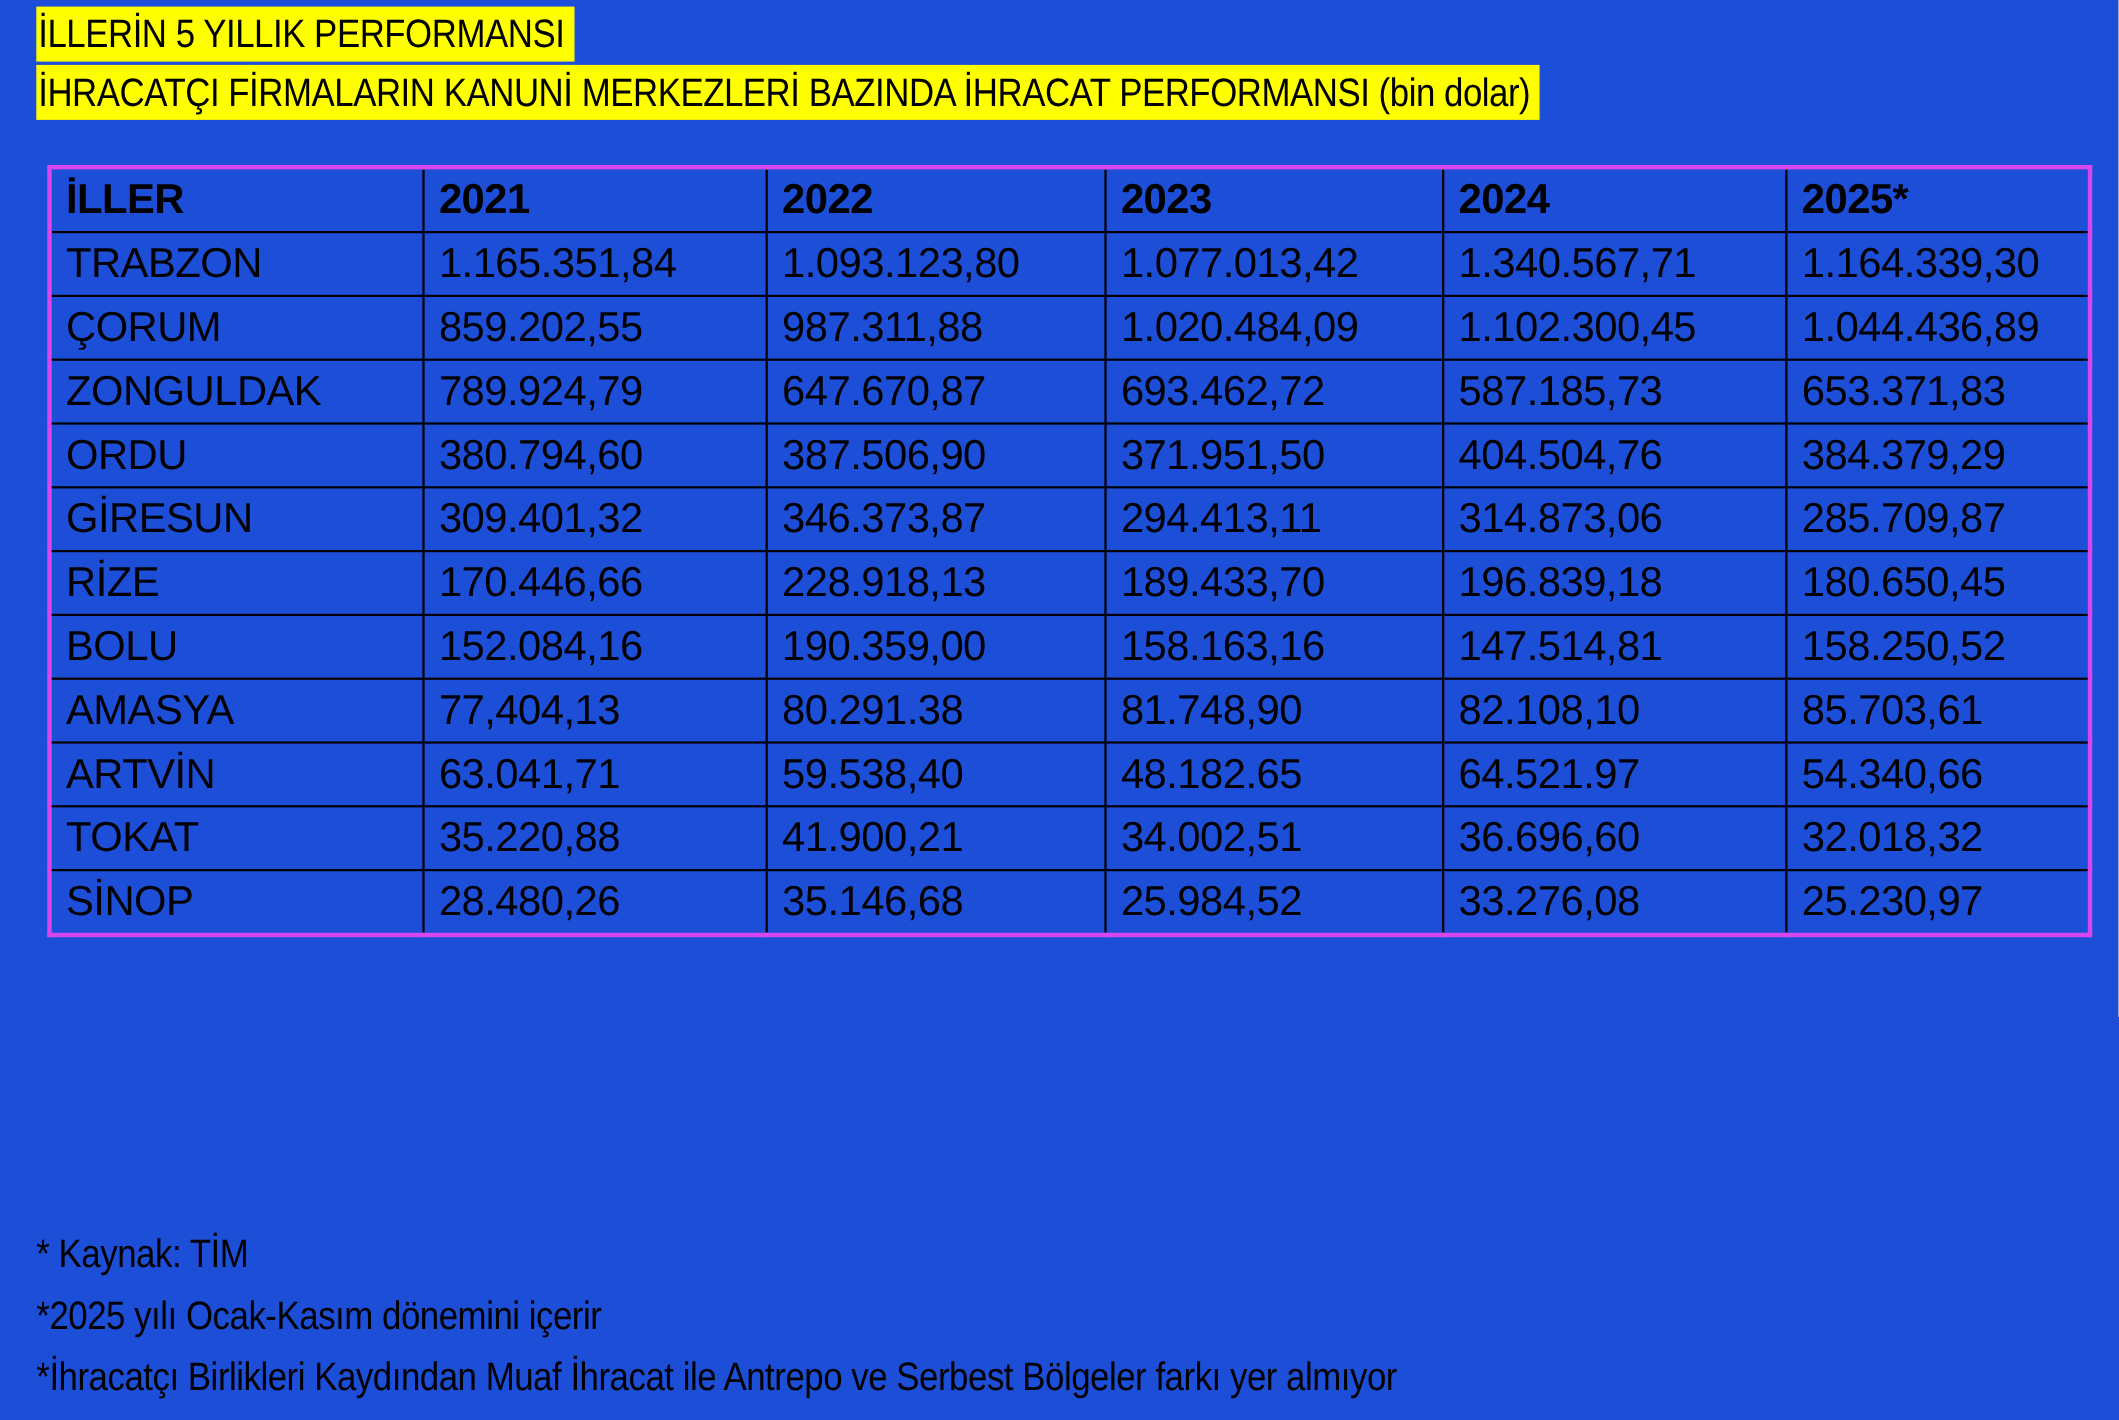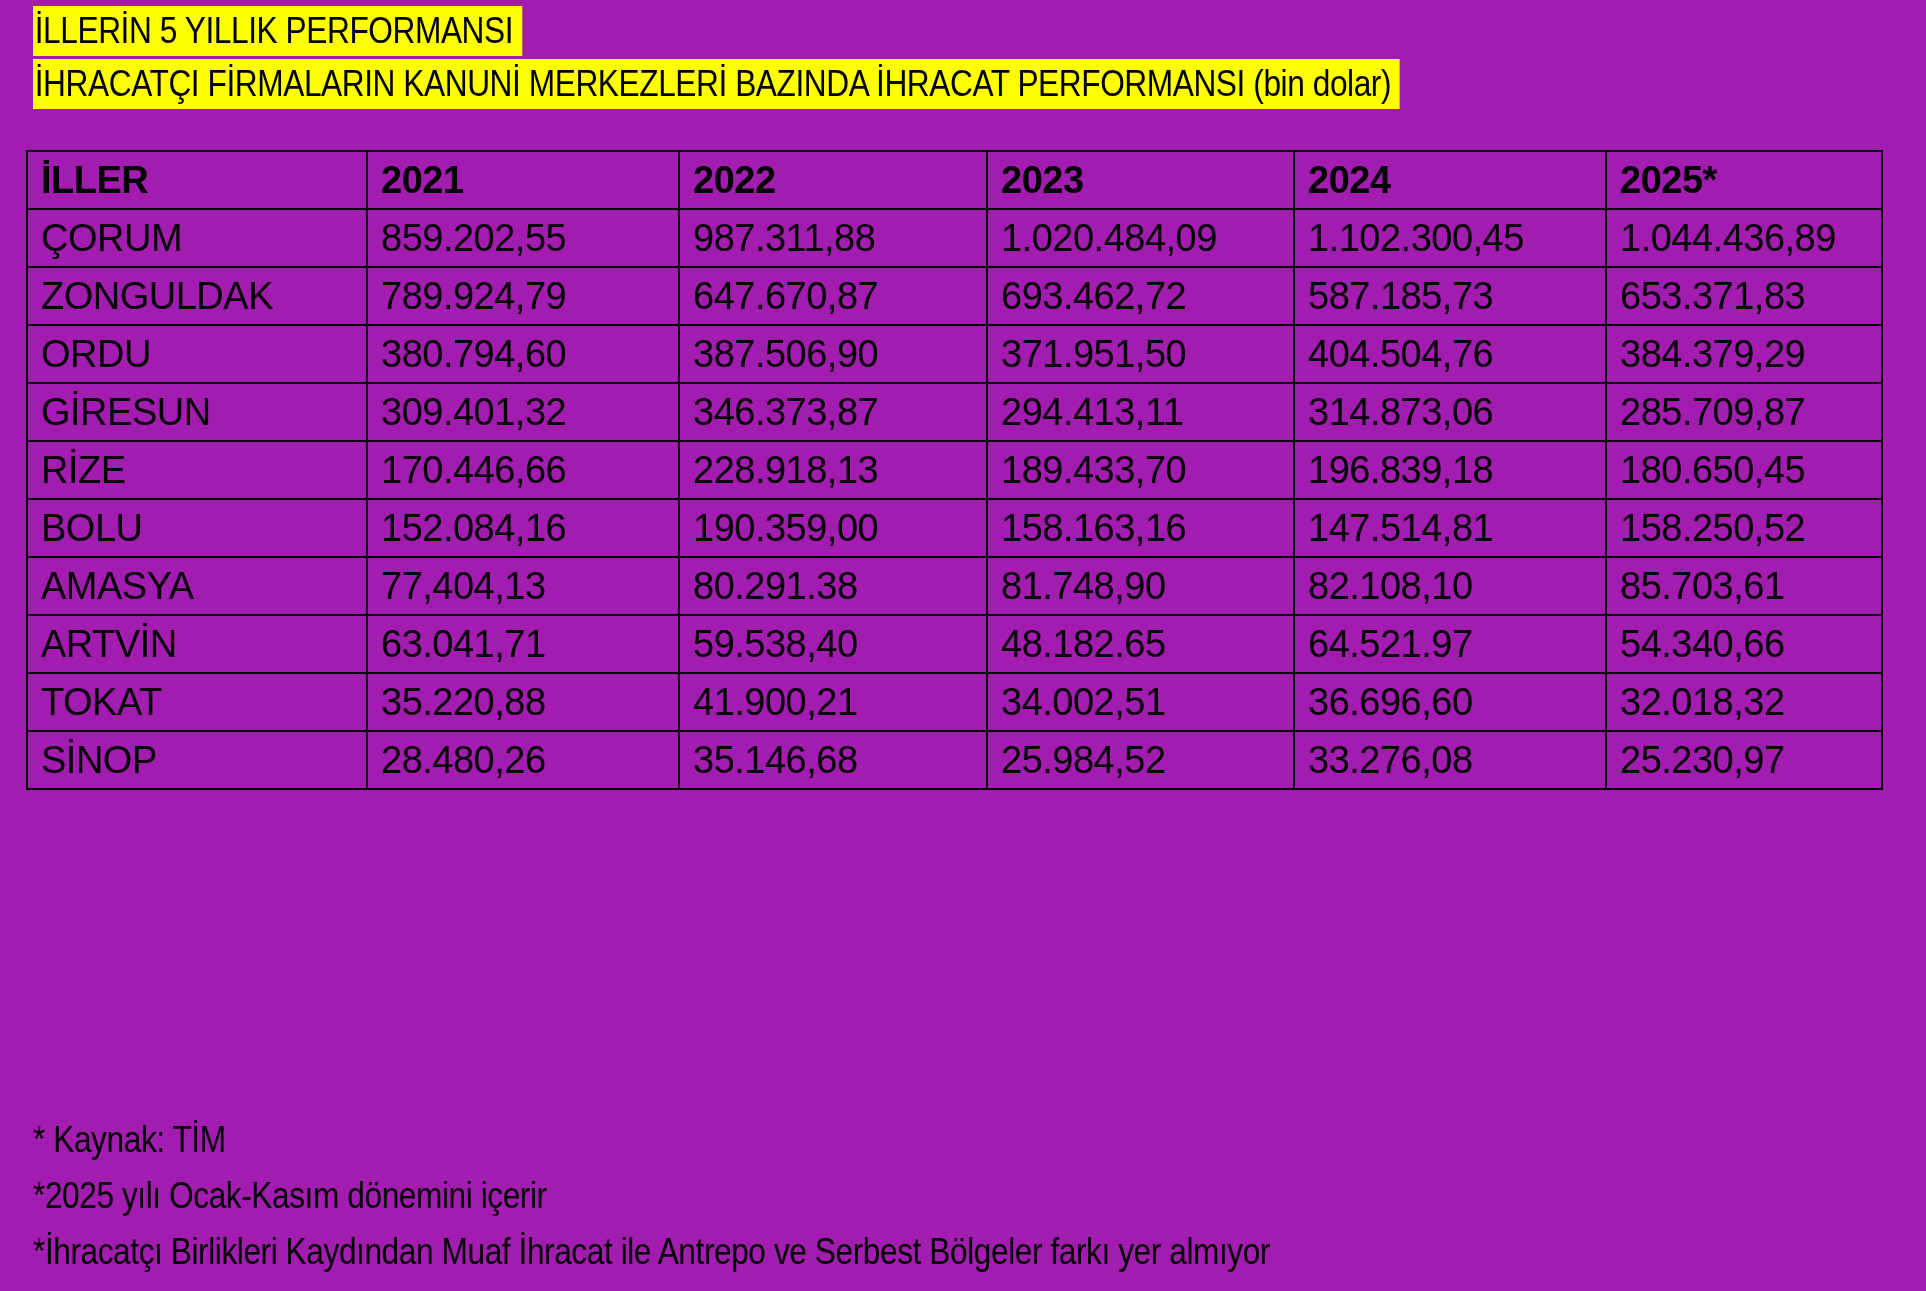--- a/index.html
+++ b/index.html
@@ -6,21 +6,21 @@
     margin: 0;
     padding: 0;
     background: #ffffff;
     color: #000000;
     font-family: "Liberation Sans", sans-serif;
   }
   .slide {
     position: relative;
     width: 1926px;
     height: 1291px;
-    background: #a21caf;
+    background: #1d4ed8;
     overflow: hidden;
   }
   .title-block {
     position: absolute;
     left: 33px;
     top: 6px;
     transform: scaleX(0.88);
     transform-origin: left top;
     letter-spacing: -0.5px;
     white-space: nowrap;
@@ -30,26 +30,26 @@
   }
   .title-line span {
     display: inline-block;
     background: #ffff00;
     font-size: 36px;
     line-height: 49px;
     padding: 0 10px 1px 2px;
   }
   table.perf-table {
     position: absolute;
-    left: 26px;
+    left: 43px;
     top: 150px;
     width: 1855px;
     border-collapse: collapse;
     table-layout: fixed;
-    border: 2px solid #d946ef;
+    border: 4px solid #d946ef;
   }
   .perf-table th, .perf-table td {
     border: 2px solid #000000;
     height: 56px;
     padding: 0 4px 0 13px;
     font-size: 38px;
     letter-spacing: -0.5px;
     text-align: left;
     vertical-align: middle;
     white-space: nowrap;
@@ -100,20 +100,28 @@
         <th>İLLER</th>
         <th>2021</th>
         <th>2022</th>
         <th>2023</th>
         <th>2024</th>
         <th>2025*</th>
       </tr>
     </thead>
     <tbody>
         <tr>
+          <td>TRABZON</td>
+          <td>1.165.351,84</td>
+          <td>1.093.123,80</td>
+          <td>1.077.013,42</td>
+          <td>1.340.567,71</td>
+          <td>1.164.339,30</td>
+        </tr>
+        <tr>
           <td>ÇORUM</td>
           <td>859.202,55</td>
           <td>987.311,88</td>
           <td>1.020.484,09</td>
           <td>1.102.300,45</td>
           <td>1.044.436,89</td>
         </tr>
         <tr>
           <td>ZONGULDAK</td>
           <td>789.924,79</td>

